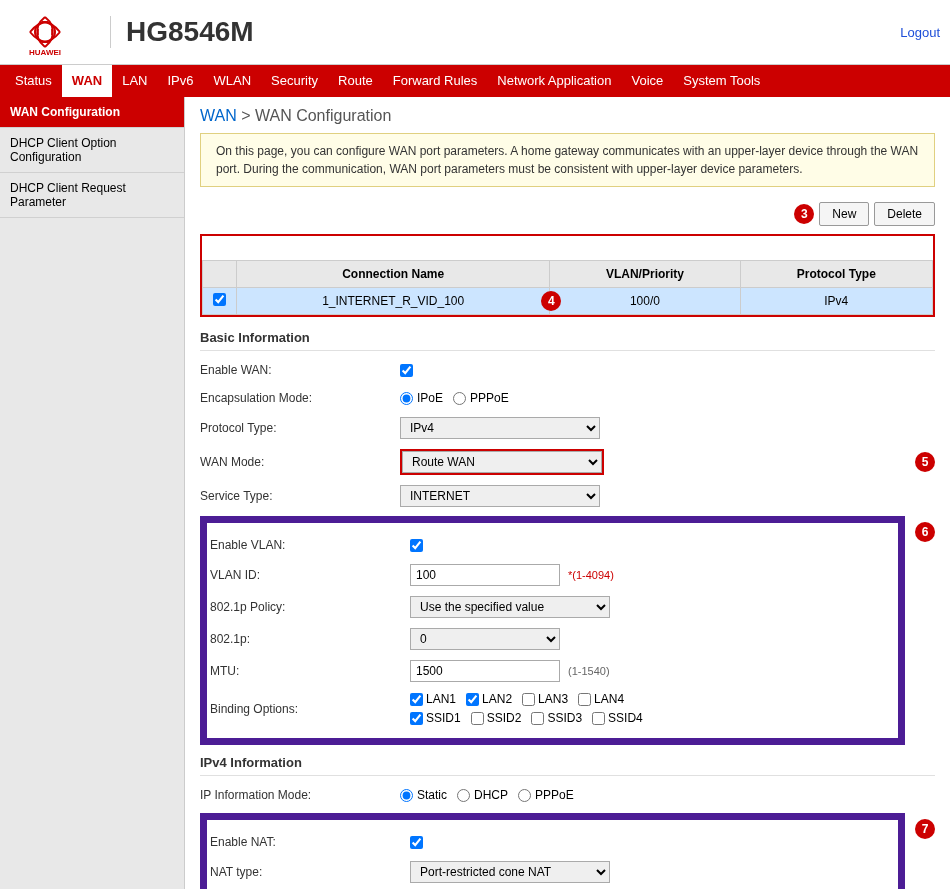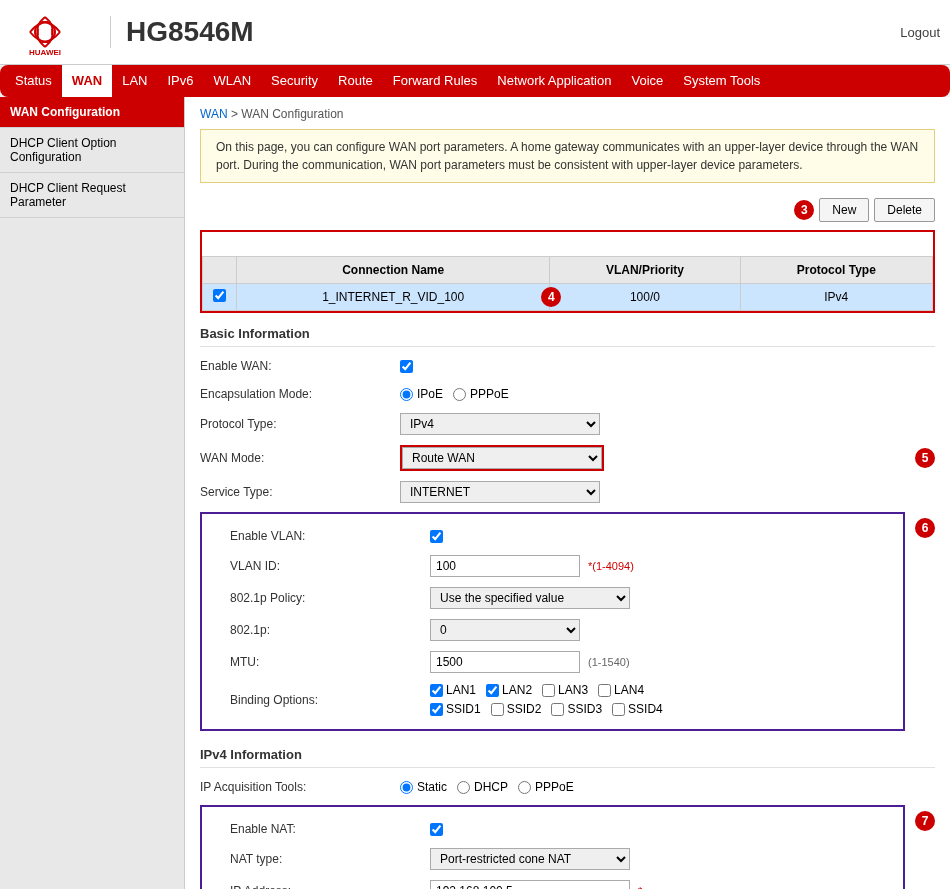--- a/index.html
+++ b/index.html
@@ -3,38 +3,38 @@
   <meta charset="utf-8">
   <style>
     * { box-sizing: border-box; margin: 0; padding: 0; }
     body { font-family: Arial, sans-serif; font-size: 13px; background: #f0f0f0; }
     
     
     .header { background: #fff; border-bottom: 1px solid #ccc; display: flex; align-items: center; padding: 0 10px; height: 65px; }
     .logo { width: 90px; display: flex; align-items: center; }
     .logo-svg { width: 70px; height: 50px; }
     .title { font-size: 28px; font-weight: bold; color: #333; margin-left: 10px; border-left: 1px solid #ccc; padding-left: 15px; flex: 1; }
-    .logout-btn { color: #404040; cursor: pointer; font-size: 13px; text-align: right; }
-    
-    
-    .nav { background: #cc0000; display: flex; align-items: center; height: 32px; padding: 0 5px; border-radius: 8px; }
+    .logout-btn { color: #1d4ed8; cursor: pointer; font-size: 13px; text-align: right; }
+    
+    
+    .nav { background: #cc0000; display: flex; align-items: center; height: 32px; padding: 0 5px; }
     .nav-item { color: #fff; padding: 0 10px; height: 32px; line-height: 32px; cursor: pointer; font-size: 13px; white-space: nowrap; }
     .nav-item.active { background: #fff; color: #cc0000; font-weight: bold; }
     
     
     .main-layout { display: flex; min-height: calc(889px - 97px); }
     
     
     .sidebar { width: 185px; background: #e8e8e8; border-right: 1px solid #ccc; flex-shrink: 0; }
     .sidebar-item { padding: 8px 10px; cursor: pointer; font-size: 12px; border-bottom: 1px solid #d0d0d0; }
     .sidebar-item.active { background: #cc0000; color: #fff; font-weight: bold; }
     
     
     .content { flex: 1; padding: 10px 15px; background: #fff; }
-    .breadcrumb { color: #555; margin-bottom: 8px; font-size: 12px; }
+    .breadcrumb { color: #555; margin-bottom: 8px; font-size: 16px; }
     
     .info-box { background: #fffde7; border: 1px solid #e0d080; padding: 8px 15px; margin-bottom: 15px; font-size: 12px; color: #333; line-height: 1.5; }
     
     .toolbar { display: flex; justify-content: flex-end; align-items: center; margin-bottom: 8px; gap: 5px; }
     .btn { padding: 4px 12px; border: 1px solid #999; background: #f5f5f5; cursor: pointer; font-size: 12px; border-radius: 2px; }
     .table { width: 100%; border-collapse: collapse; margin-top: 24px; }
     .table th { background: #e8e8e8; padding: 6px 10px; border: 1px solid #ccc; font-size: 12px; text-align: center; }
     .table td { padding: 5px 10px; border: 1px solid #ccc; font-size: 12px; text-align: center; }
     .table tr.selected td { background: #cce5ff; }
     
@@ -62,21 +62,21 @@
     .radio-group { display: flex; align-items: center; gap: 10px; }
     .radio-group label { display: flex; align-items: center; gap: 4px; font-size: 12px; cursor: pointer; }
     
     
     .checkbox-group { display: flex; align-items: center; gap: 10px; flex-wrap: wrap; }
     .checkbox-group label { display: flex; align-items: center; gap: 3px; font-size: 12px; cursor: pointer; }
     
     
     .num-circle { background: #cc0000; color: #fff; border-radius: 50%; width: 20px; height: 20px; display: inline-flex; align-items: center; justify-content: center; font-size: 12px; font-weight: bold; flex-shrink: 0; }
     
-    .section-block { border: 2px solid #4c1d95; padding: 8px 28px; margin: 4px 0 8px 0; }
+    .section-block { border: 7px solid #4c1d95; padding: 8px 3px; margin: 4px 0 2px 0; }
   </style>
 </head>
 <body>
 
 <div class="header">
   <div class="logo">
     <svg class="logo-svg" viewBox="0 0 70 50" xmlns="http://www.w3.org/2000/svg">
       <ellipse cx="35" cy="25" rx="10" ry="10" fill="none" stroke="#cc0000" stroke-width="2"></ellipse>
       <path d="M35,10 Q45,18 42,28" fill="none" stroke="#cc0000" stroke-width="2"></path>
       <path d="M35,10 Q25,18 28,28" fill="none" stroke="#cc0000" stroke-width="2"></path>
@@ -280,21 +280,21 @@
           </div>
         </div>
 
       </div>
       <span class="num-circle" style="margin-top:10px;">6</span>
     </div>
 
     <div class="section-title">IPv4 Information</div>
 
     <div class="form-row">
-      <div class="form-label">IP Acquisition Tools:</div>
+      <div class="form-label">IP Information Mode:</div>
       <div class="form-control radio-group">
         <label><input type="radio" name="ipacq" checked="" style=""> Static</label>
         <label><input type="radio" name="ipacq" style=""> DHCP</label>
         <label><input type="radio" name="ipacq" style=""> PPPoE</label>
       </div>
     </div>
 
     <div style="display:flex; align-items:flex-start; gap:10px;">
       <div class="section-block" style="flex:1;">
 

